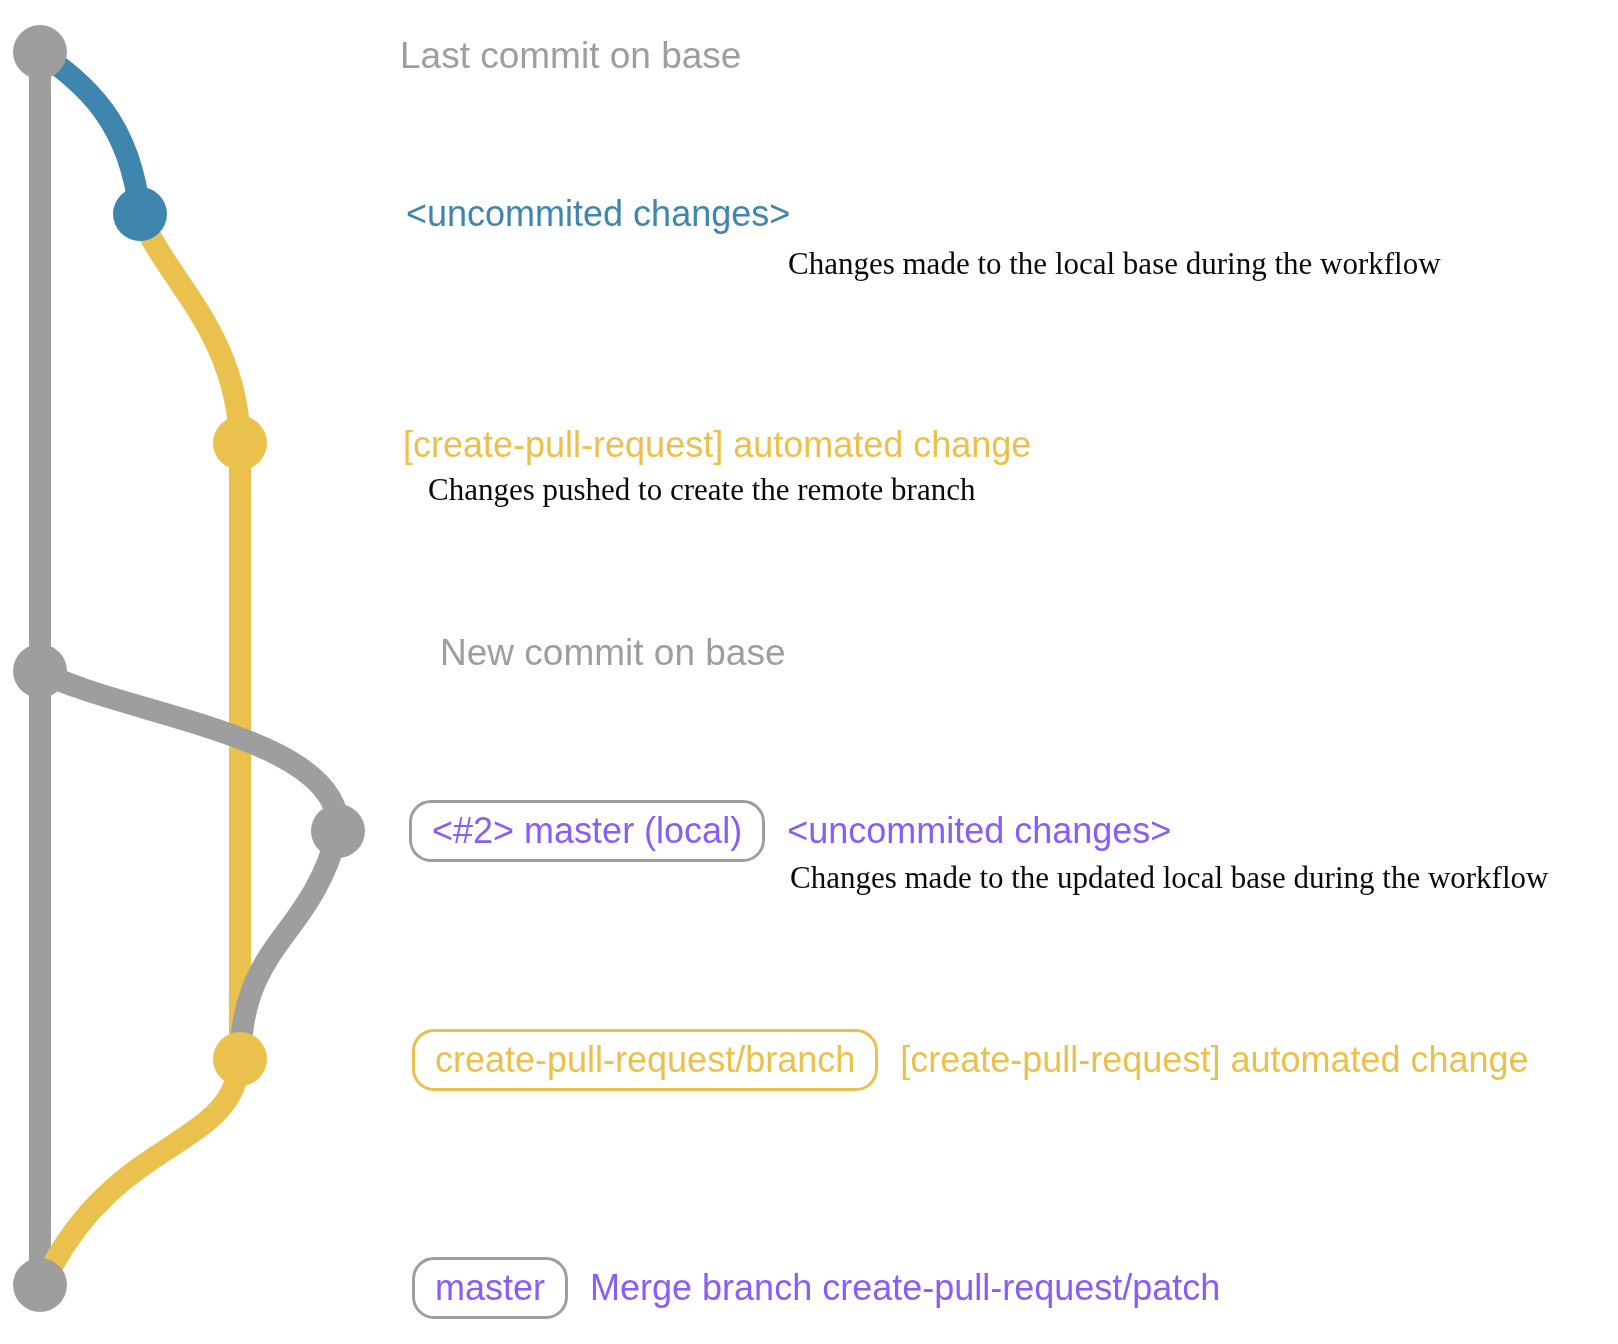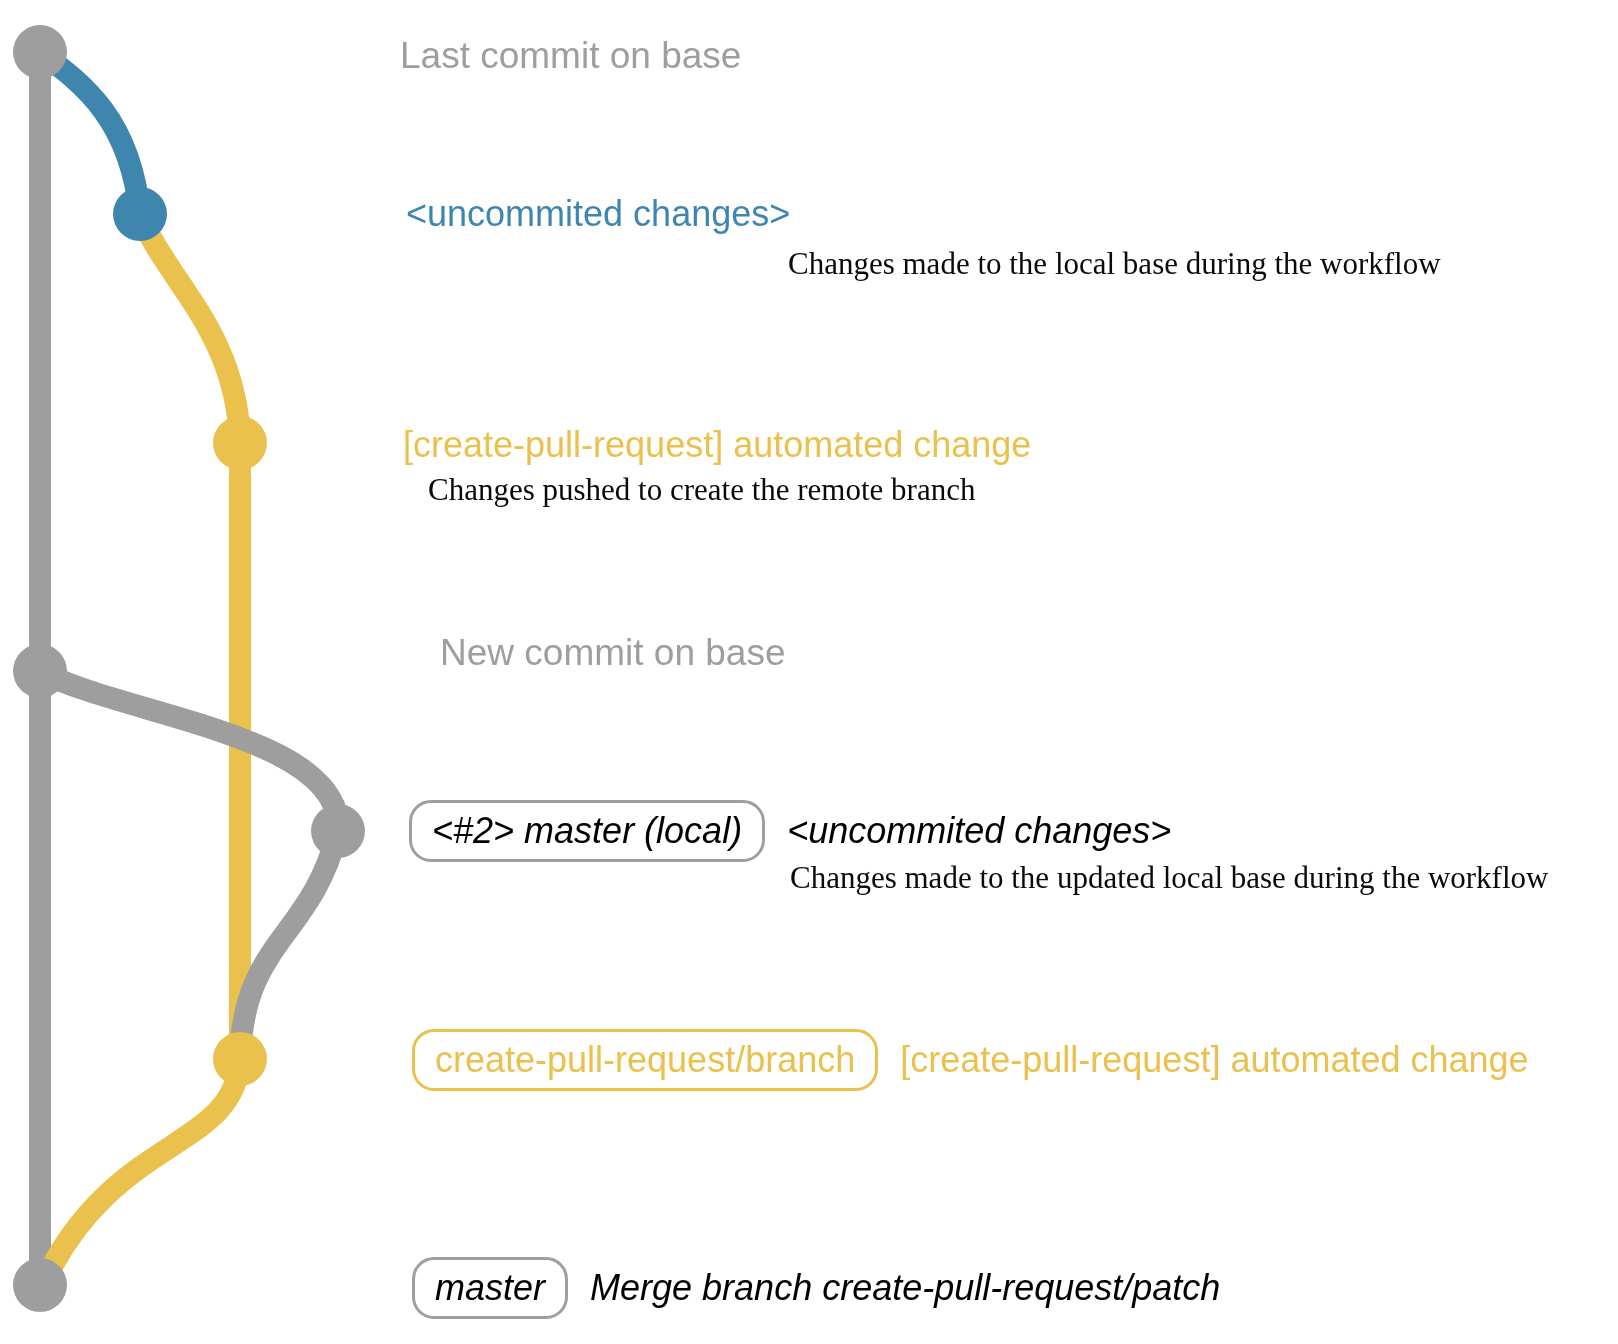--- a/index.html
+++ b/index.html
@@ -56,21 +56,21 @@
   }
   .serif-note {
     position: absolute;
     transform: translateY(-50%);
     font-family: "Liberation Serif", serif;
     font-size: 31px;
     color: #0a0a0a;
     white-space: nowrap;
     line-height: 1;
   }
-  .c-gray   { color: #000000; border-color: #9e9e9e; font-style: italic; }
+  .c-gray   { color: #8b5cf6; border-color: #9e9e9e; }
   .c-blue   { color: #3e86ad; border-color: #3e86ad; }
   .c-yellow { color: #e9c14c; border-color: #e9c14c; }
 </style>
 </head>
 <body>
 
 <div id="stage">
 
   <svg id="graph-svg" width="400" height="1344" viewBox="0 0 400 1344">
 

